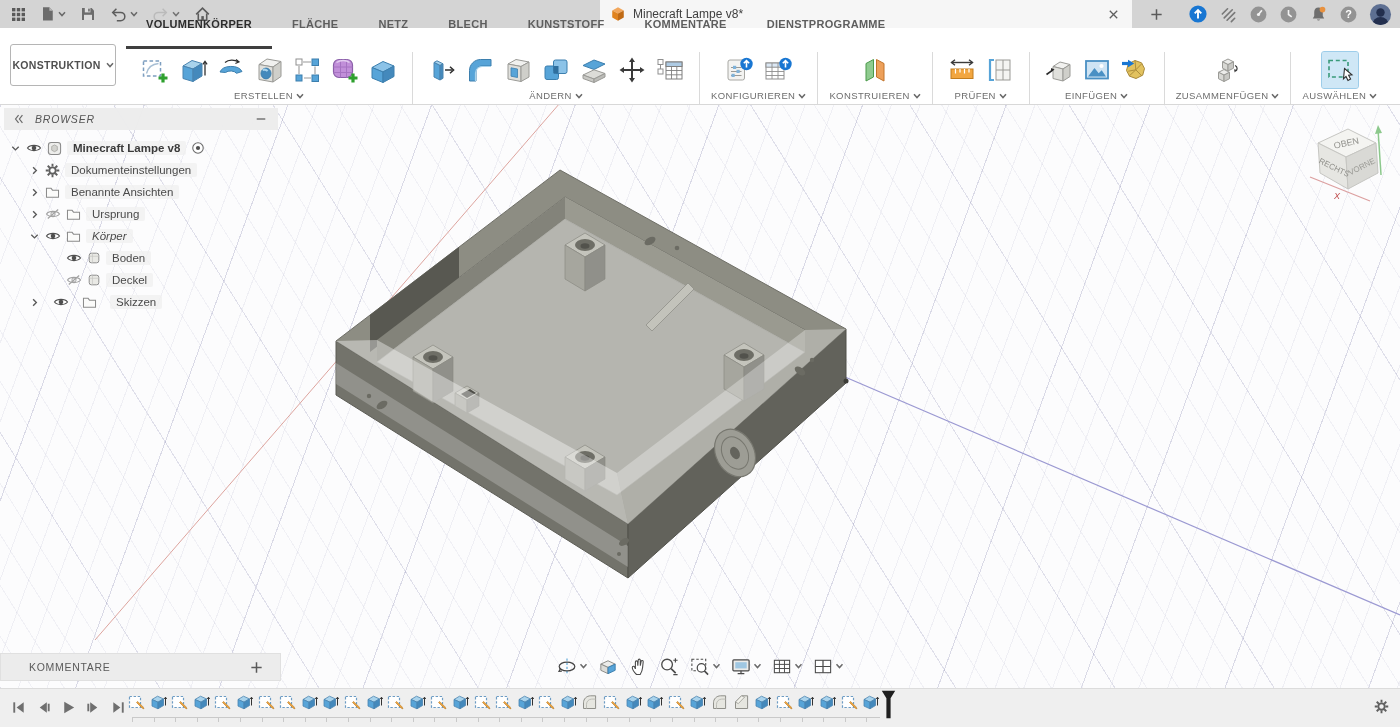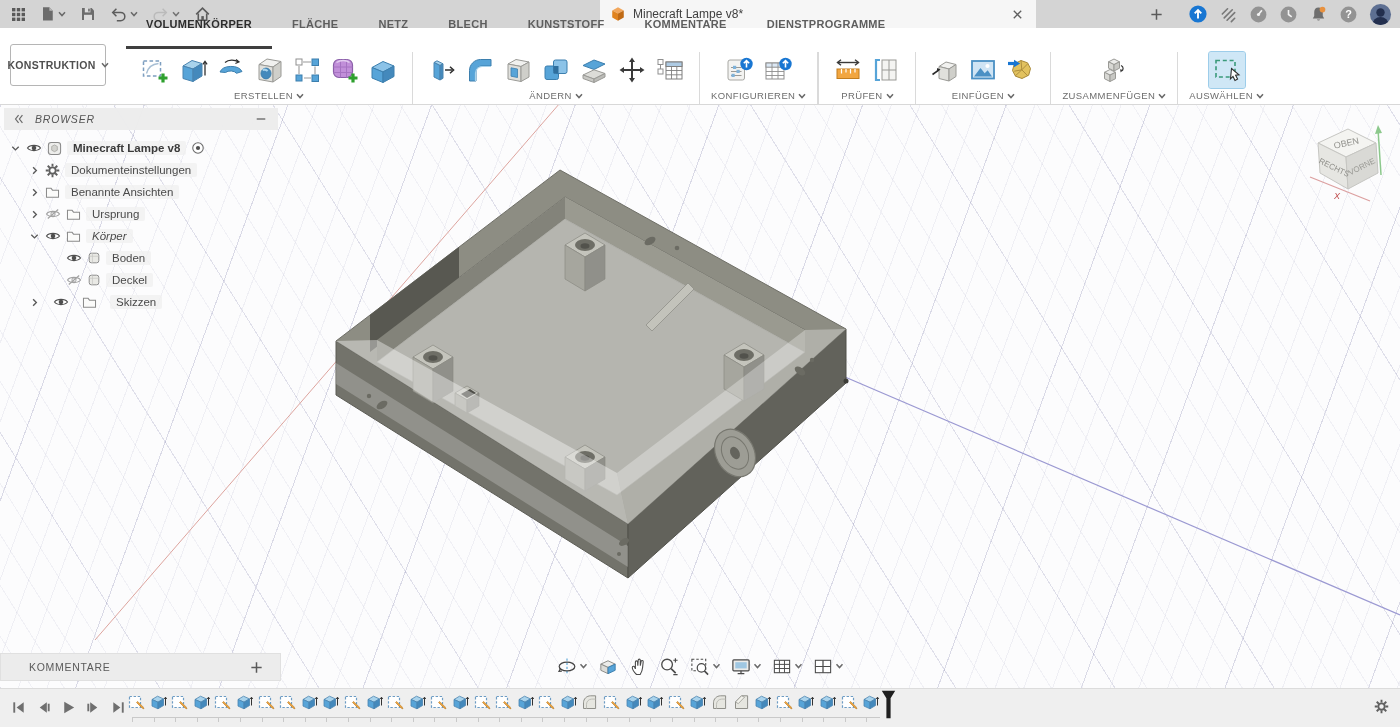--- a/index.html
+++ b/index.html
@@ -6,31 +6,31 @@
   *{box-sizing:border-box;}
   .stage{position:relative;width:1400px;height:727px;overflow:hidden;background:#fff;
          font-family:"Liberation Sans",sans-serif;-webkit-user-select:none;user-select:none;}
   .icon{display:inline-flex;align-items:center;justify-content:center;line-height:0;}
 
   
   .topbar{position:absolute;left:0;top:0;width:1400px;height:28px;background:#d4d4d4;}
   .tb-left{position:absolute;left:4px;top:0;height:28px;display:flex;align-items:center;}
   .tb-btn{display:flex;align-items:center;gap:3px;height:28px;padding:0 7px;background:none;border:none;cursor:pointer;}
   .tb-btn.dim{opacity:.9;}
-  .doc-tab{position:absolute;left:600px;top:0;width:436px;height:28px;background:#f6f6f6;
+  .doc-tab{position:absolute;left:600px;top:0;width:532px;height:28px;background:#f6f6f6;
            display:flex;align-items:center;padding:0 10px;cursor:pointer;}
   .doc-title{font-size:12px;color:#3f3f3f;margin-left:7px;}
   .tab-close{margin-left:auto;background:none;border:none;cursor:pointer;padding:2px;display:flex;}
   .new-tab{position:absolute;left:1144px;top:3px;width:24px;height:22px;background:none;border:none;cursor:pointer;display:flex;align-items:center;justify-content:center;}
   .tb-right{position:absolute;right:8px;top:0;height:28px;display:flex;align-items:center;gap:11px;}
   .tb-rbtn{background:none;border:none;padding:0;cursor:pointer;display:flex;align-items:center;}
 
   
   .ribbon{position:absolute;left:0;top:28px;width:1400px;height:77px;background:#fff;border-bottom:1px solid #d8d8d8;}
-  .workspace{position:absolute;left:10px;top:16px;width:96px;height:42px;border:1px solid #b5b5b5;border-radius:3px;
+  .workspace{position:absolute;left:10px;top:16px;width:106px;height:42px;border:1px solid #b5b5b5;border-radius:3px;
              background:#fff;display:flex;align-items:center;justify-content:center;gap:5px;
              font-size:10.5px;font-weight:bold;color:#4f4f4f;letter-spacing:.3px;cursor:pointer;}
   .ribbon-main{position:absolute;left:126px;top:2px;right:0;}
   .tabs{display:flex;align-items:flex-end;height:19px;}
   .tab{padding:0 20px 16px 20px;font-size:11px;font-weight:bold;color:#5e5e5e;letter-spacing:.3px;
        border-bottom:3px solid transparent;cursor:pointer;white-space:nowrap;}
   .tab.active{color:#2d2d2d;border-bottom-color:#3f3f3f;}
   .groups{display:flex;align-items:flex-start;margin-top:2px;}
   .group{display:flex;flex-direction:column;align-items:center;padding:0 11px;}
   .group-icons{display:flex;gap:2px;height:38px;align-items:center;}
@@ -477,20 +477,40 @@
             <div class="group-label">
               <span>KONFIGURIEREN</span>
               <span class="icon caret">
                 <svg width="8" height="6" viewBox="0 0 8 6">
                   <path d="M1 1.3 4 4.6 7 1.3" fill="none" stroke="#6a6a6a" stroke-width="1.5"></path>
                 </svg>
               </span>
             </div>
           </div>
           <div class="gdivider"></div>
+          <div class="group">
+            <div class="group-icons">
+              <button class="tool">
+                <span class="icon">
+                  <svg width="30" height="30" viewBox="0 0 30 30">
+                    <polygon points="6,8.5 13.5,4.5 13.5,22 6,26" fill="#8fcb8f" stroke="#4a9a4a"></polygon>
+                    <polygon points="16.5,4.5 24,8.5 24,26 16.5,22" fill="#eda05a" stroke="#c2742a"></polygon>
+                  </svg>
+                </span>
+              </button>
+            </div>
+            <div class="group-label">
+              <span>KONSTRUIEREN</span>
+              <span class="icon caret">
+                <svg width="8" height="6" viewBox="0 0 8 6">
+                  <path d="M1 1.3 4 4.6 7 1.3" fill="none" stroke="#6a6a6a" stroke-width="1.5"></path>
+                </svg>
+              </span>
+            </div>
+          </div>
           <div class="gdivider"></div>
           <div class="group">
             <div class="group-icons">
               <button class="tool">
                 <span class="icon">
                   <svg width="30" height="30" viewBox="0 0 30 30">
                     <path d="M4.5 7.5h21" stroke="#3a3a3a" stroke-width="1.4"></path>
                     <path d="M8 4.8 4.5 7.5 8 10.2M22 4.8 25.5 7.5 22 10.2" fill="none" stroke="#3a3a3a" stroke-width="1.4"></path>
                     <rect x="4" y="14" width="22" height="9.5" fill="#f2a640" stroke="#c27d1e"></rect>
                     <path d="M8.5 14v4.5M13 14v3.4M17.5 14v4.5M22 14v3.4" stroke="#fff" stroke-width="1.2"></path>

